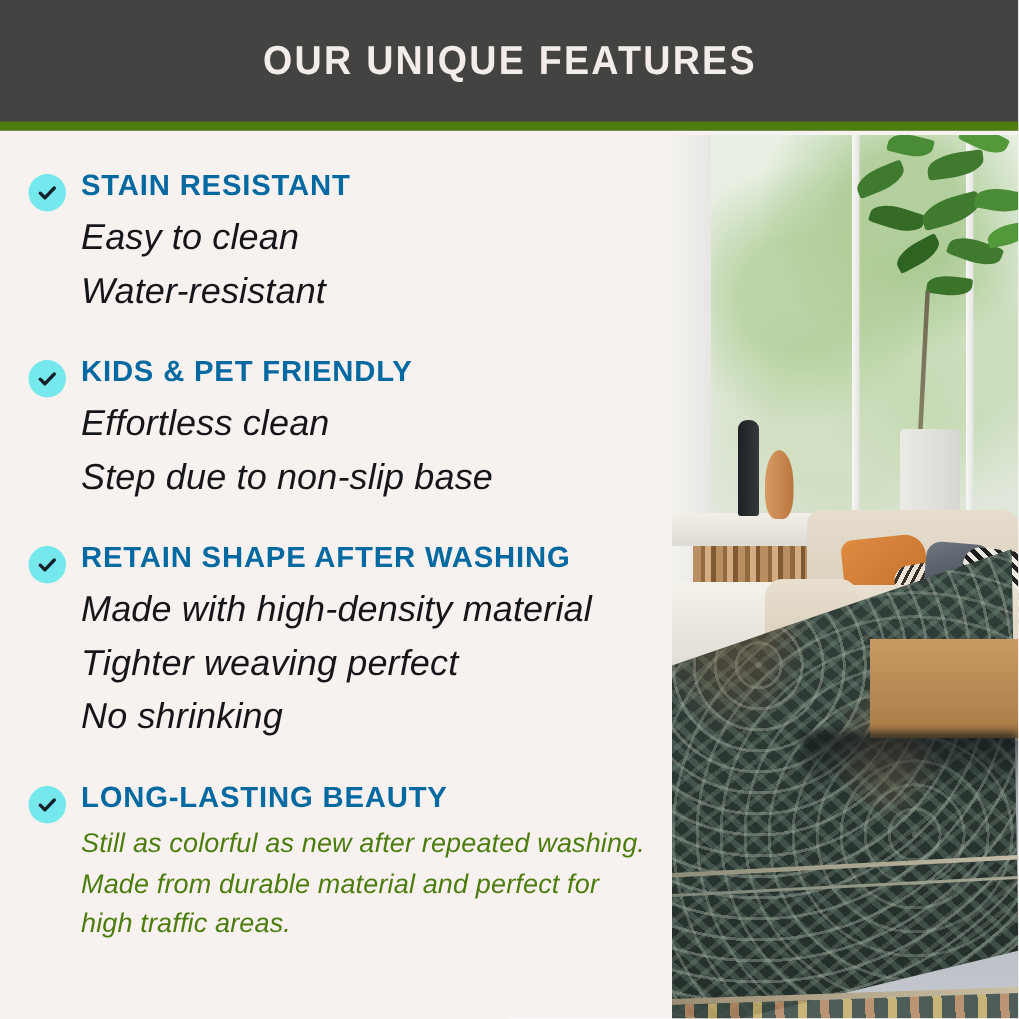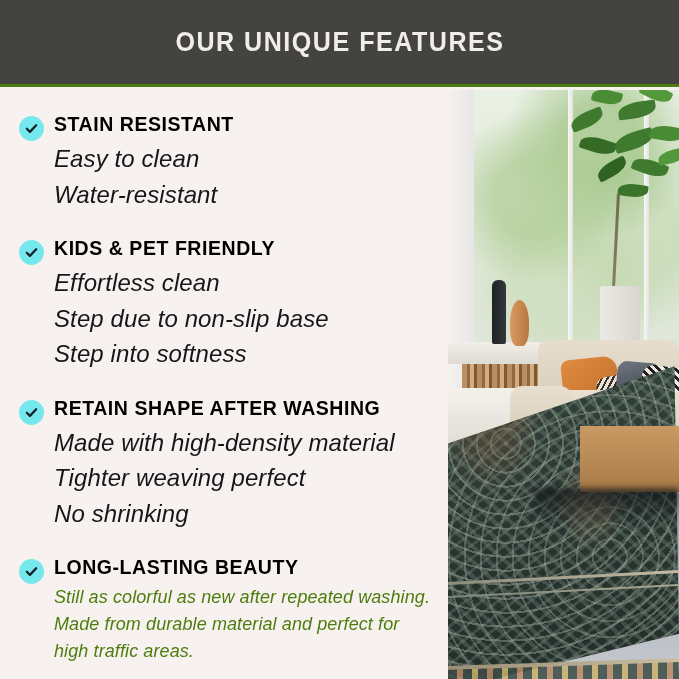--- a/index.html
+++ b/index.html
@@ -16,21 +16,21 @@
     font-family: "Liberation Sans", sans-serif;
   }
 
   
   #header-banner {
     position: absolute;
     left: 0; top: 0;
     width: 679px;
     height: 87px;
     background: #434341;
-    border-bottom: 3px solid #4d7c0f;
+    border-bottom: 6px solid #4d7c0f;
     box-sizing: border-box;
     display: flex;
     align-items: center;
     justify-content: center;
   }
   #header-title {
     color: #F2EDE9;
     font-family: "Liberation Sans", sans-serif;
     font-size: 27px;
     font-weight: bold;
@@ -67,21 +67,21 @@
     display: flex;
     align-items: center;
     justify-content: center;
   }
   .check-icon svg { display: block; }
   .feature-heading {
     font-family: "Liberation Sans", sans-serif;
     font-size: 19.5px;
     font-weight: bold;
     letter-spacing: 0.55px;
-    color: #000000;
+    color: #0369a1;
     text-transform: uppercase;
     line-height: 1.08;
     margin: 0 0 6px 0;
     white-space: nowrap;
   }
   .feature-line {
     font-family: "Liberation Sans", sans-serif;
     font-style: italic;
     font-size: 24px;
     color: #16161a;
@@ -295,21 +295,20 @@
 
     <div class="feature-block">
       <span class="check-icon">
         <svg width="15" height="15" viewBox="0 0 16 16" aria-hidden="true">
           <path d="M3 8.3 L6.3 11.6 L13 4.6" fill="none" stroke="#14202a" stroke-width="2.4" stroke-linecap="round" stroke-linejoin="round"></path>
         </svg>
       </span>
       <p class="feature-heading">KIDS &amp; PET FRIENDLY</p>
       <p class="feature-line">Effortless clean</p>
       <p class="feature-line">Step due to non-slip base</p>
-      <p class="feature-line">Step into softness</p>
     </div>
 
     <div class="feature-block">
       <span class="check-icon">
         <svg width="15" height="15" viewBox="0 0 16 16" aria-hidden="true">
           <path d="M3 8.3 L6.3 11.6 L13 4.6" fill="none" stroke="#14202a" stroke-width="2.4" stroke-linecap="round" stroke-linejoin="round"></path>
         </svg>
       </span>
       <p class="feature-heading">RETAIN SHAPE AFTER WASHING</p>
       <p class="feature-line">Made with high-density material</p>

